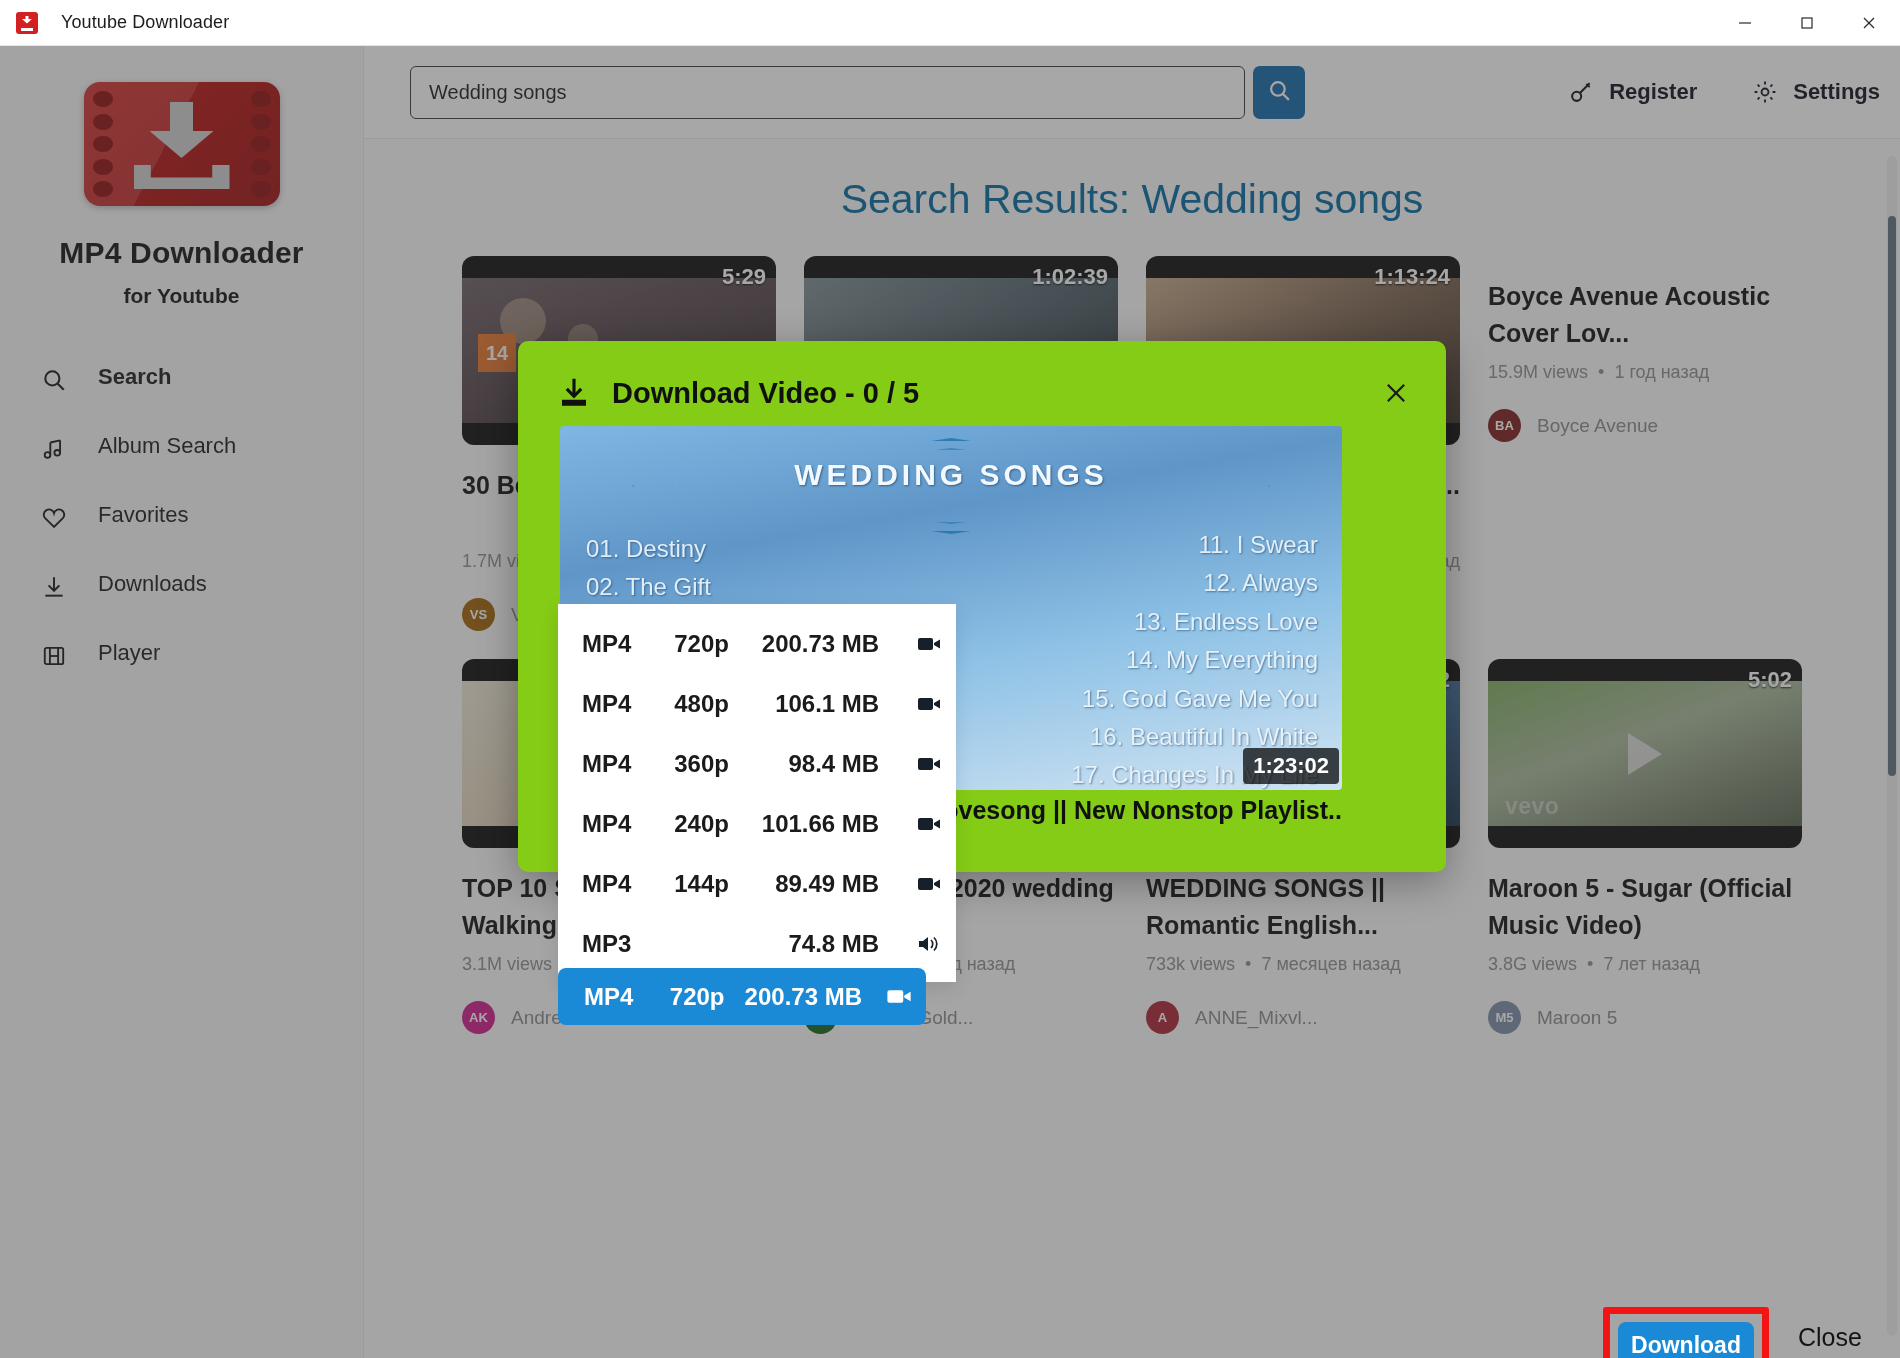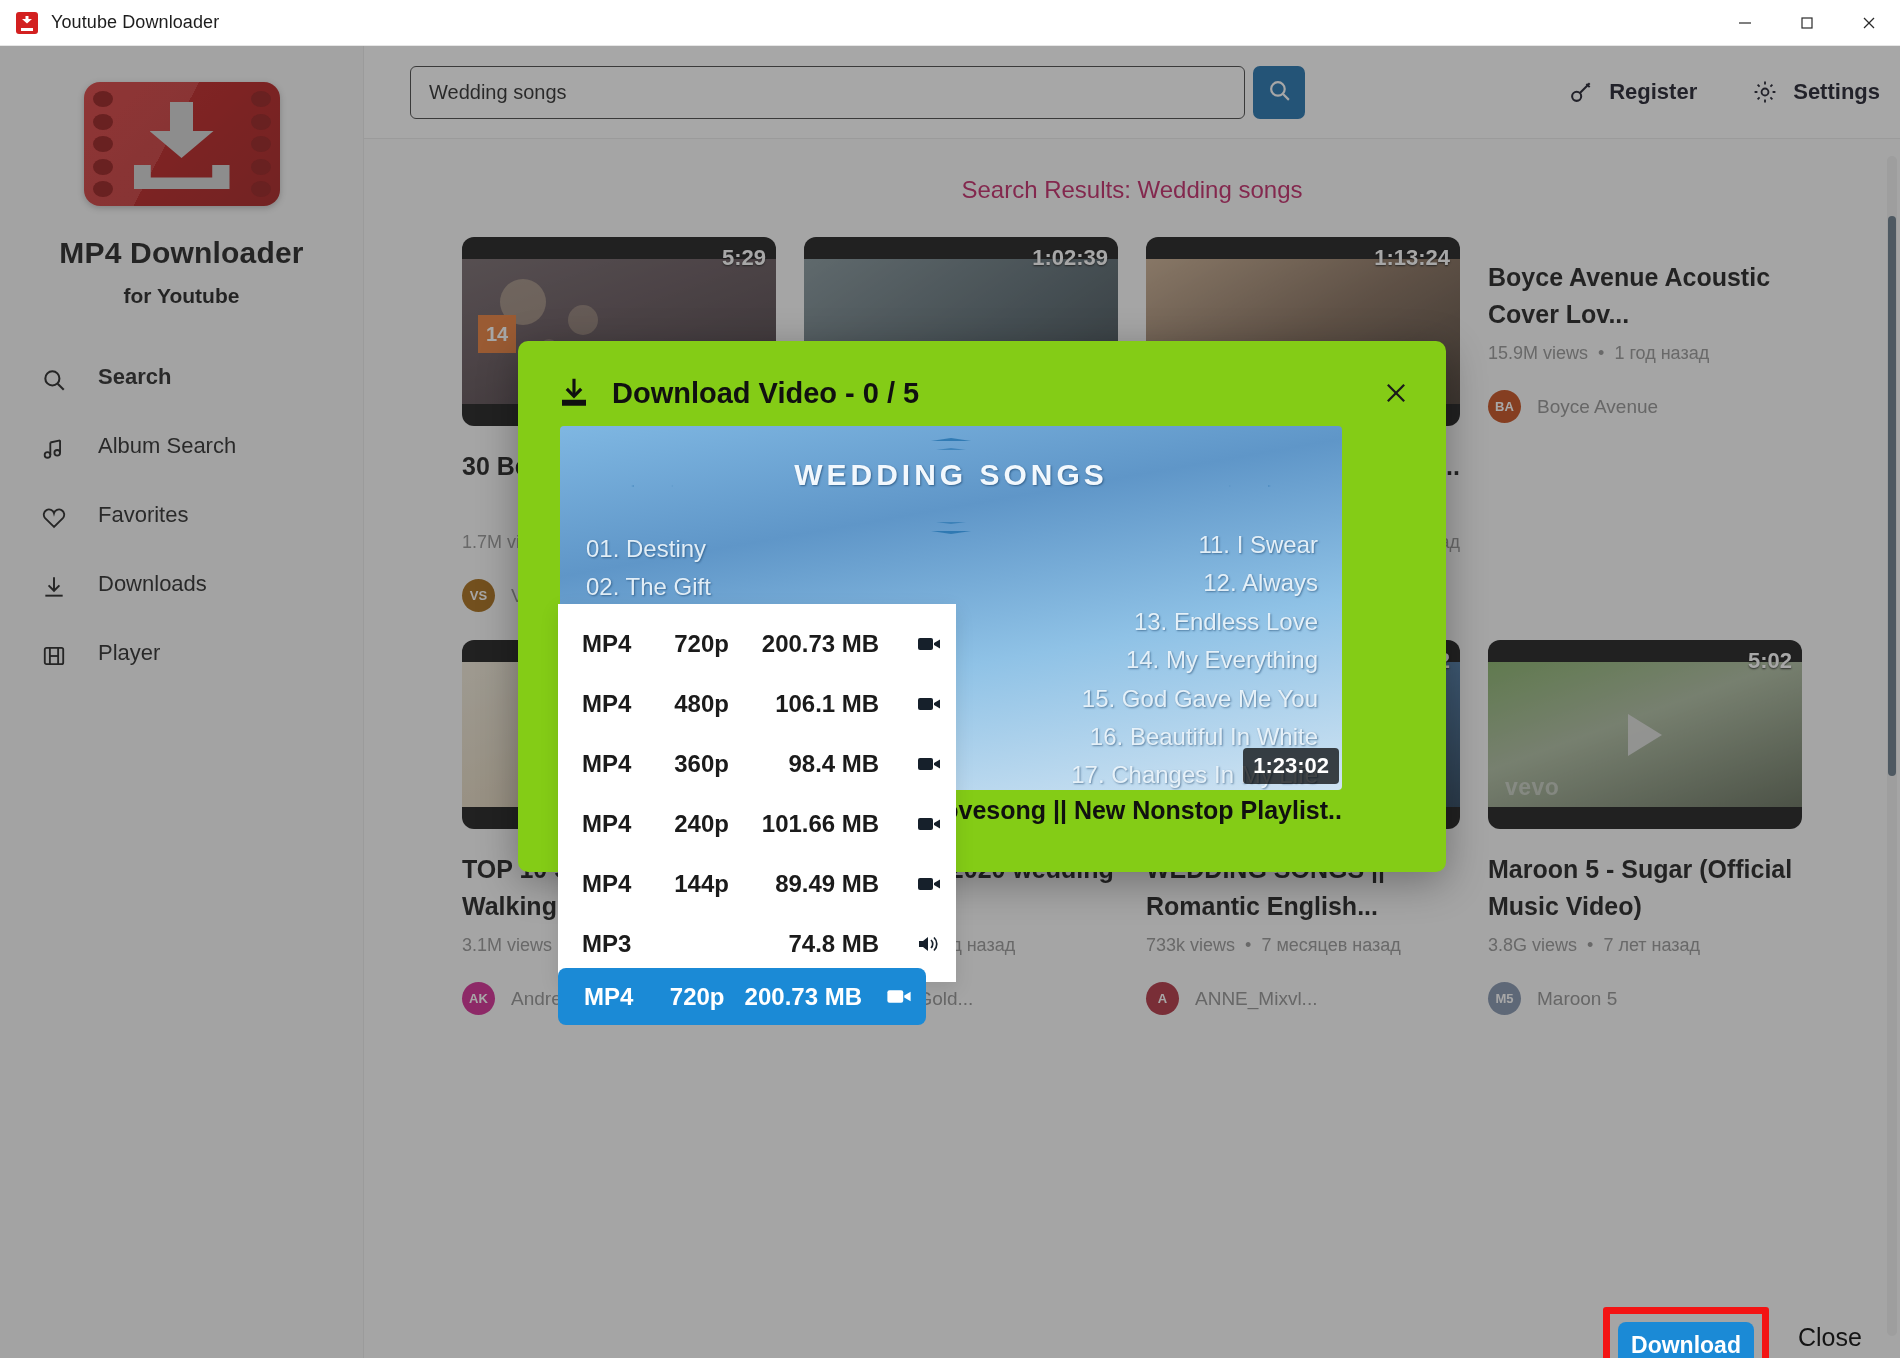--- a/index.html
+++ b/index.html
@@ -27,21 +27,21 @@
   .titlebar .app-ico::before {
     content: ""; position: absolute; left: 6px; top: 4px;
     width: 10px; height: 8px; background: #fff;
     clip-path: polygon(35% 0,65% 0,65% 45%,100% 45%,50% 100%,0 45%,35% 45%);
   }
   .titlebar .app-ico::after {
     content: ""; position: absolute; left: 5px; bottom: 3px;
     width: 12px; height: 3px; background: #fff;
   }
   .titlebar .title {
-    margin-left: 13px; font-size: 18px; color: #1d1d1d; letter-spacing: .1px;
+    margin-left: 23px; font-size: 18px; color: #1d1d1d; letter-spacing: .1px;
   }
   .winbtns { margin-left: auto; display: flex; height: 46px; }
   .winbtn {
     width: 62px; height: 46px; display: flex; align-items: center;
     justify-content: center; color: #2b2b2b;
   }
   .winbtn svg { display: block; }
 
   
   .body-wrap {
@@ -117,21 +117,21 @@
   .top-actions { margin-left: auto; display: flex; align-items: center; padding-right: 20px; }
   .top-action { display: flex; align-items: center; margin-left: 54px; color: #0e0e1c; }
   .top-action .ic { width: 28px; height: 28px; display: flex; align-items: center; justify-content: center; }
   .top-action .lbl { margin-left: 14px; font-size: 22px; font-weight: bold; }
 
   .content {
     position: absolute; top: 93px; left: 0; right: 0; bottom: 0;
     background: #fbfbfb; overflow: hidden;
   }
   .results-title {
-    text-align: center; font-size: 24px; color: #be185d; padding: 37px 0 33px 0;
+    text-align: center; font-size: 41px; color: #0369a1; padding: 37px 0 33px 0;
   }
   .grid {
     display: grid; grid-template-columns: repeat(4, 314px); gap: 28px;
     padding: 0 18px 0 18px; justify-content: center;
   }
   .card { width: 314px; }
   .thumb {
     width: 314px; height: 189px; border-radius: 12px; position: relative;
     background: #0b0b0b; overflow: hidden;
   }
@@ -482,21 +482,21 @@
           </div>
 
           <div class="card">
             <div class="card-title">Boyce Avenue Acoustic Cover Lov...</div>
             <div class="card-meta">
               <span>15.9M views</span>
               <span> &nbsp;•&nbsp; </span>
               <span>1 год назад</span>
             </div>
             <div class="card-chan">
-              <div class="avatar" style="background:#c2410c">BA</div>
+              <div class="avatar" style="background:#7f1d1d">BA</div>
               <div class="chan-name">Boyce Avenue</div>
             </div>
           </div>
 
           <div class="card">
             <div class="thumb">
               <div class="pic pic-e"></div>
               <div class="dur"></div>
             </div>
             <div class="card-title">TOP 10 Songs For Walking Down The...</div>

